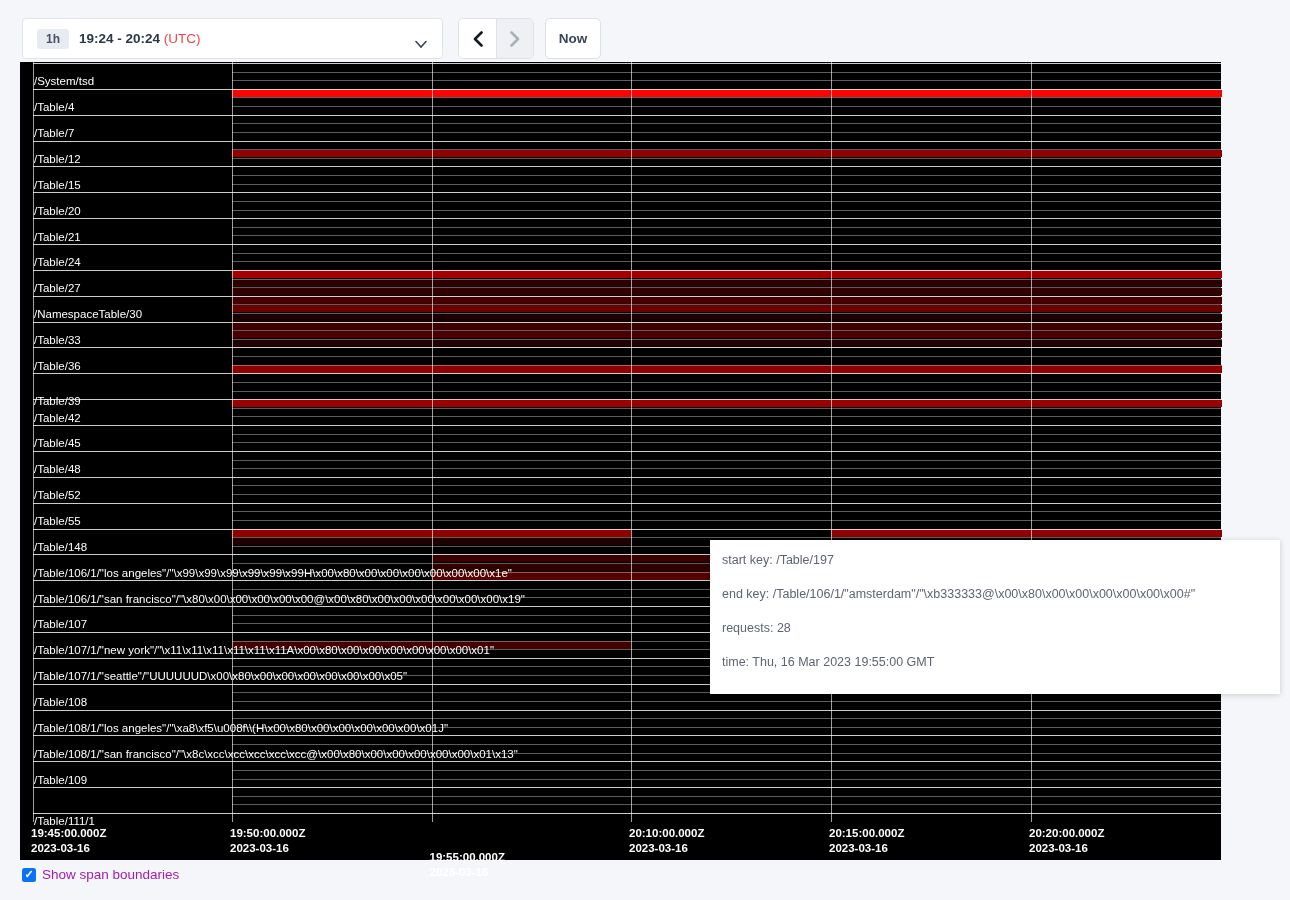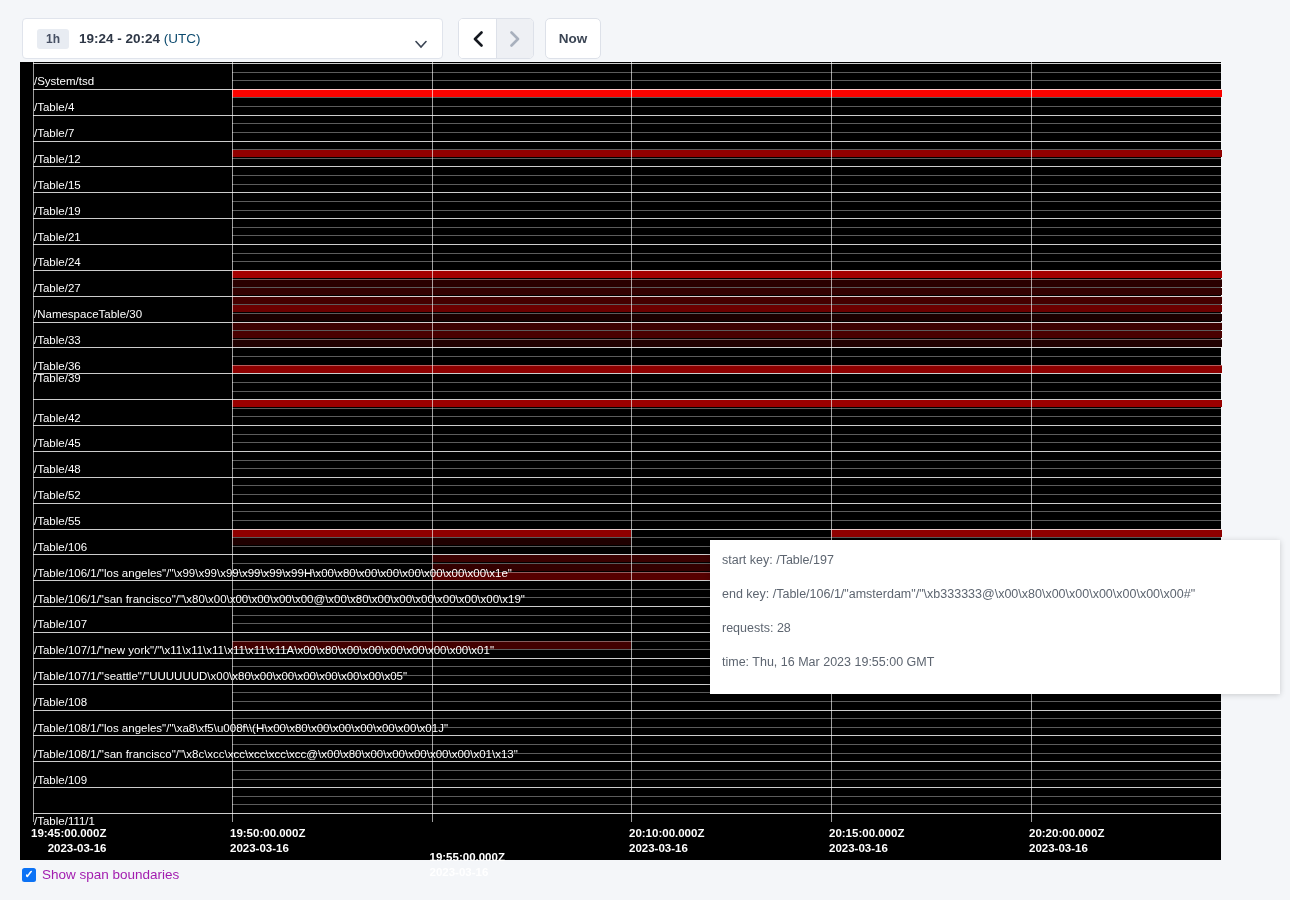--- a/index.html
+++ b/index.html
@@ -6,21 +6,21 @@
   html,body { width:1290px; height:900px; background:#f4f6f9; font-family:"Liberation Sans",sans-serif; overflow:hidden; position:relative; }
 
   
   .toolbar { position:absolute; left:0; top:0; width:100%; height:63px;text-decoration:underline; }
   .time-dropdown { position:absolute; left:22px; top:18px; width:421px; height:41px;
     background:#fff; border:1px solid #e0e4ec; border-radius:4px; display:flex; align-items:center; cursor:pointer; }
   .badge { margin-left:14px; background:#e8ecf2; color:#475063; font-size:12px; font-weight:700;
     padding:4px 9px; border-radius:3px; line-height:1; }
   .range-text { margin-left:10px; font-size:13.5px; color:#2e3746; white-space:nowrap; }
   .range-text b { font-weight:700; }
-  .range-text .utc { font-weight:400; color:#0c4a6e; }
+  .range-text .utc { font-weight:400; color:#ef4444; }
   .chev { position:absolute; right:15px; top:16px; }
 
   .nav-group { position:absolute; left:458px; top:18px; height:41px; display:flex;
     border:1px solid #dde1e9; border-radius:5px; overflow:hidden; background:#fff; }
   .nav { width:37px; height:100%; border:none; background:#fff; display:flex; align-items:center; justify-content:center; cursor:pointer; }
   .nav.next { background:#eef0f4; border-left:1px solid #dde1e9; }
   .now { position:absolute; left:545px; top:18px; width:56px; height:41px; background:#fff;
     border:1px solid #dde1e9; border-radius:5px; font-size:13.5px; font-weight:700; color:#3b4554;
     font-family:"Liberation Sans",sans-serif; cursor:pointer; }
 
@@ -191,45 +191,45 @@
     <div class="hline fine" style="left: 212px; top: 690.656px; width: 989.5px;"></div>
     <div class="hline fine" style="left: 212px; top: 707.897px; width: 989.5px;"></div>
     <div class="hline fine" style="left: 212px; top: 716.518px; width: 989.5px;"></div>
     <div class="hline fine" style="left: 212px; top: 733.759px; width: 989.5px;"></div>
     <div class="hline fine" style="left: 212px; top: 742.38px; width: 989.5px;"></div>
     <div class="rowlabel" style="left: 14px; top: 13.362px;">/System/tsd</div>
     <div class="rowlabel" style="left: 14px; top: 39.224px;">/Table/4</div>
     <div class="rowlabel" style="left: 14px; top: 65.086px;">/Table/7</div>
     <div class="rowlabel" style="left: 14px; top: 90.948px;">/Table/12</div>
     <div class="rowlabel" style="left: 14px; top: 116.81px;">/Table/15</div>
-    <div class="rowlabel" style="left: 14px; top: 142.672px;">/Table/19</div>
+    <div class="rowlabel" style="left: 14px; top: 142.672px;">/Table/20</div>
     <div class="rowlabel" style="left: 14px; top: 168.534px;">/Table/21</div>
     <div class="rowlabel" style="left: 14px; top: 194.396px;">/Table/24</div>
     <div class="rowlabel" style="left: 14px; top: 220.258px;">/Table/27</div>
     <div class="rowlabel" style="left: 14px; top: 246.12px;">/NamespaceTable/30</div>
     <div class="rowlabel" style="left: 14px; top: 271.982px;">/Table/33</div>
     <div class="rowlabel" style="left: 14px; top: 297.844px;">/Table/36</div>
-    <div class="rowlabel" style="left: 14px; top: 310px;">/Table/39</div>
+    <div class="rowlabel" style="left: 14px; top: 333px;">/Table/39</div>
     <div class="rowlabel" style="left: 14px; top: 349.568px;">/Table/42</div>
     <div class="rowlabel" style="left: 14px; top: 375.43px;">/Table/45</div>
     <div class="rowlabel" style="left: 14px; top: 401.292px;">/Table/48</div>
     <div class="rowlabel" style="left: 14px; top: 427.154px;">/Table/52</div>
     <div class="rowlabel" style="left: 14px; top: 453.016px;">/Table/55</div>
-    <div class="rowlabel" style="left: 14px; top: 478.878px;">/Table/106</div>
+    <div class="rowlabel" style="left: 14px; top: 478.878px;">/Table/148</div>
     <div class="rowlabel" style="left: 14px; top: 504.74px;">/Table/106/1/"los angeles"/"\x99\x99\x99\x99\x99\x99H\x00\x80\x00\x00\x00\x00\x00\x00\x1e"</div>
     <div class="rowlabel" style="left: 14px; top: 530.602px;">/Table/106/1/"san francisco"/"\x80\x00\x00\x00\x00\x00@\x00\x80\x00\x00\x00\x00\x00\x00\x19"</div>
     <div class="rowlabel" style="left: 14px; top: 556.464px;">/Table/107</div>
     <div class="rowlabel" style="left: 14px; top: 582.326px;">/Table/107/1/"new york"/"\x11\x11\x11\x11\x11\x11A\x00\x80\x00\x00\x00\x00\x00\x00\x01"</div>
     <div class="rowlabel" style="left: 14px; top: 608.188px;">/Table/107/1/"seattle"/"UUUUUUD\x00\x80\x00\x00\x00\x00\x00\x00\x05"</div>
     <div class="rowlabel" style="left: 14px; top: 634.05px;">/Table/108</div>
     <div class="rowlabel" style="left: 14px; top: 659.912px;">/Table/108/1/"los angeles"/"\xa8\xf5\u008f\\(H\x00\x80\x00\x00\x00\x00\x00\x01J"</div>
     <div class="rowlabel" style="left: 14px; top: 685.774px;">/Table/108/1/"san francisco"/"\x8c\xcc\xcc\xcc\xcc\xcc@\x00\x80\x00\x00\x00\x00\x00\x01\x13"</div>
     <div class="rowlabel" style="left: 14px; top: 711.636px;">/Table/109</div>
     <div class="rowlabel" style="left: 14px; top: 753px; text-align: right;">/Table/111/1</div>
-    <div class="tick" style="left: 11px; top: 764px; text-align: right;">
+    <div class="tick" style="left: 11px; top: 764px;">
       <div>19:45:00.000Z</div>
       <div>2023-03-16</div>
     </div>
     <div class="tick" style="left: 210px; top: 764px;">
       <div>19:50:00.000Z</div>
       <div>2023-03-16</div>
     </div>
     <div class="tick" style="left: 409.5px; top: 788px;">
       <div>19:55:00.000Z</div>
       <div>2023-03-16</div>

